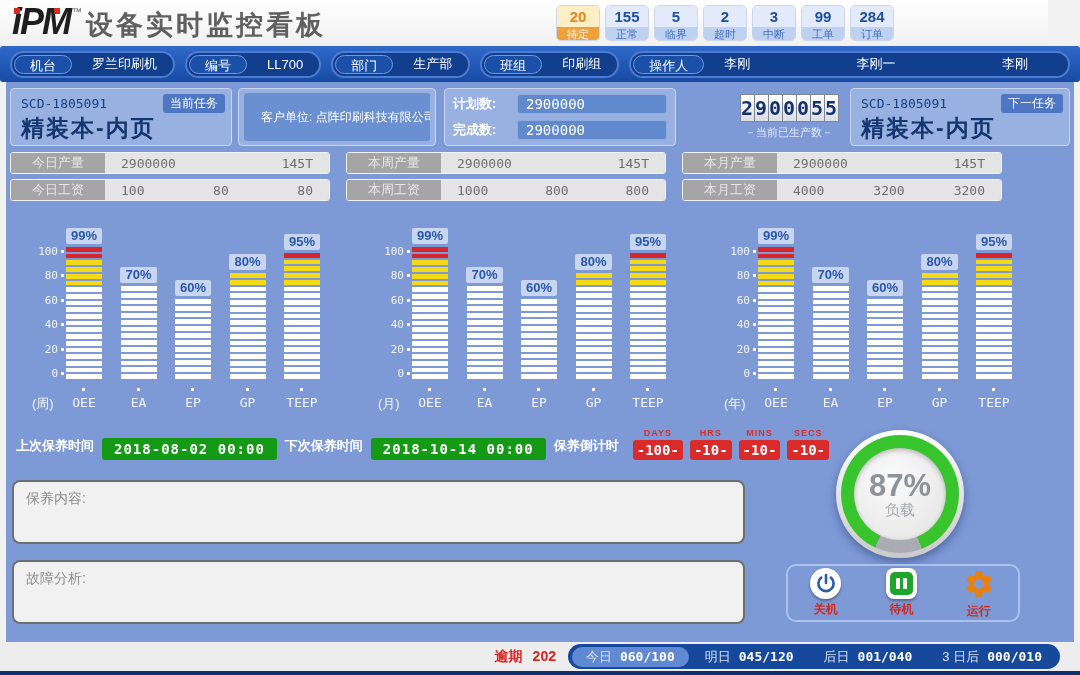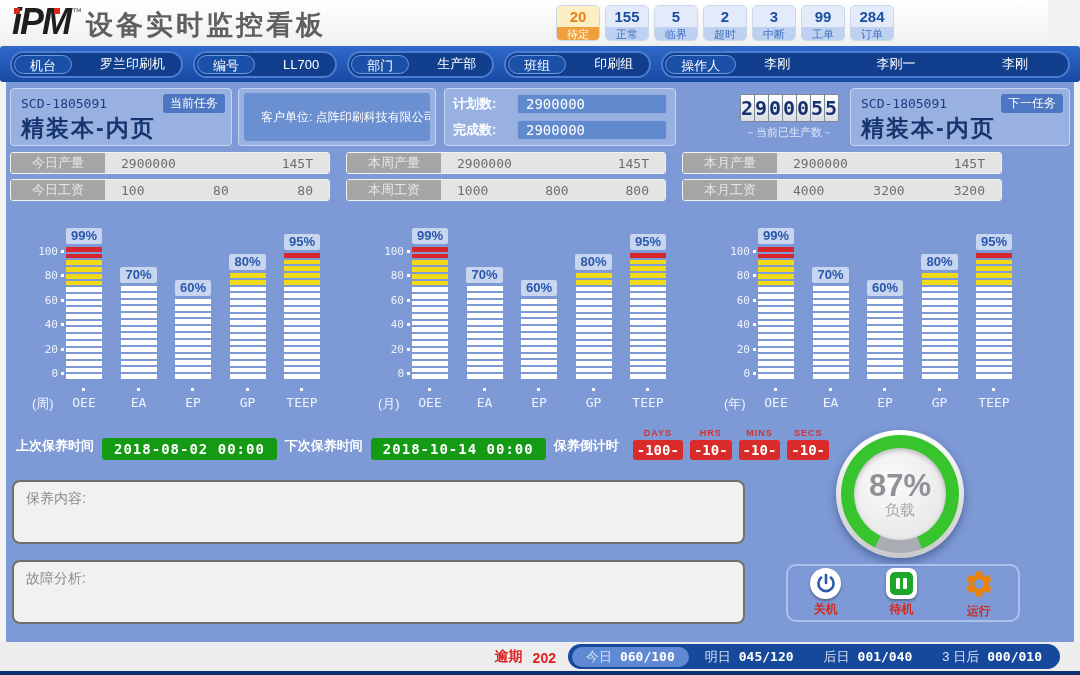--- a/index.html
+++ b/index.html
@@ -25,21 +25,21 @@
   .badge.orange .b-lab { background:#efa03a; color:#fff; }
 
   .clock-area { position:absolute; left:898px; top:2px; display:flex; align-items:flex-start; gap:7px; }
   .clock { font-size:38px; font-weight:800; color:#141414; letter-spacing:1px; line-height:42px; }
   .datecol { margin-top:7px; color:#666; }
   .datecol .weekday { display:block; font-size:11px; text-align:right; }
   .datecol .date { display:block; font-size:12px; }
 
   
   .nav-bar { position:absolute; top:46px; left:0; width:1080px; height:36px; background:linear-gradient(#3069c9,#174aa3); border-radius:3px; display:flex; align-items:center; padding:0 10px; gap:10px; }
-  .nav-group { display:flex; align-items:center; height:27px; border:2px solid #4d7cd0; border-radius:15px; background:#113f8e; padding:0 4px 0 2px; gap:16px; }
+  .nav-group { display:flex; align-items:center; height:27px; border:2px solid #4d7cd0; border-radius:15px; background:#113f8e; padding:0 4px 0 2px; gap:8px; }
   .nav-group:last-child { flex:1; }
   .nav-pill { background:#1b50a8; border:1px solid #6e97dd; border-radius:11px; height:19px; line-height:19px; padding:0 15px; color:#fff; font-size:13px; white-space:nowrap; }
   .nav-vals { display:flex; }
   .nav-group:last-child .nav-vals { flex:1; justify-content:space-between; padding-right:24px; }
   .nav-val { color:#fff; font-size:13px; padding:0 12px; white-space:nowrap; }
 
   
   .main { position:absolute; top:82px; left:6px; width:1068px; height:560px; background:#7e9ad6; }
 
   .task-row { position:absolute; top:6px; left:4px; right:4px; height:58px; display:flex; }
@@ -113,21 +113,21 @@
   .ctrl { display:flex; flex-direction:column; align-items:center; gap:2px; cursor:pointer; }
   .power-circle { width:31px; height:31px; border-radius:50%; background:#fff; box-shadow:0 2px 3px rgba(0,0,0,.35); display:flex; align-items:center; justify-content:center; }
   .pause-outer { width:31px; height:31px; border-radius:8px; background:#fff; box-shadow:0 2px 3px rgba(0,0,0,.35); display:flex; align-items:center; justify-content:center; }
   .pause-inner { width:23px; height:23px; border-radius:5px; background:#1ea52c; display:flex; align-items:center; justify-content:center; gap:3px; }
   .pause-bar { width:4px; height:11px; background:#fff; border-radius:1px; }
   .gear-wrap { width:34px; height:34px; display:flex; align-items:center; justify-content:center; }
   .ctrl-label { color:#cf2a20; font-size:12px; font-weight:bold; }
 
   
   .footer-bar { position:absolute; top:642px; left:0; width:1080px; height:29px; background:#ededed; display:flex; align-items:center; justify-content:flex-end; gap:12px; padding-right:20px; }
-  .overdue { display:flex; gap:10px; font-size:14px; font-weight:bold; color:#e01f1f;align-items:flex-end; }
+  .overdue { display:flex; gap:10px; font-size:14px; font-weight:bold; color:#e01f1f; }
   .sched-pill { background:#16499c; border-radius:13px; height:25px; display:flex; align-items:center; padding:0 4px; gap:2px; }
   .sched-item { display:flex; align-items:center; gap:8px; padding:0 14px; height:20px; border-radius:10px; font-size:13px; cursor:pointer; }
   .sched-item .s-label { color:#d7e0f2; white-space:nowrap; }
   .sched-item .s-val { color:#fff; font-weight:bold; font-family:"DejaVu Sans Mono",monospace; }
   .sched-item.active { background:#6089d3; }
   .bottom-line { position:absolute; top:671px; left:0; width:1080px; height:4px; background:#0c2f6d; }
 </style>
 </head>
 <body>
 

